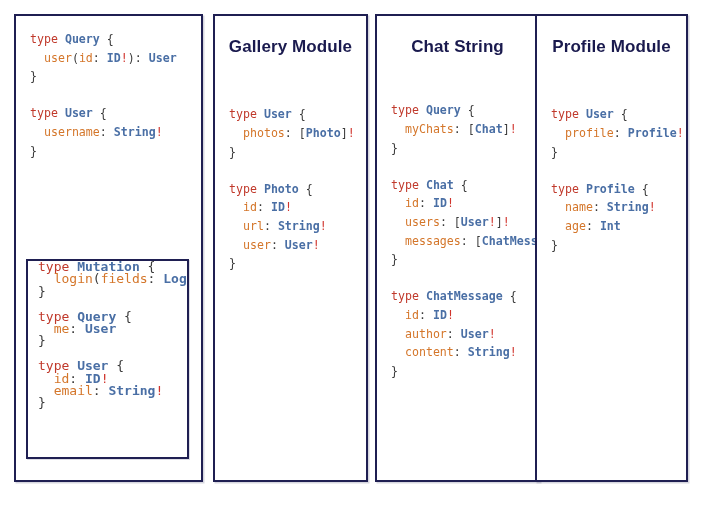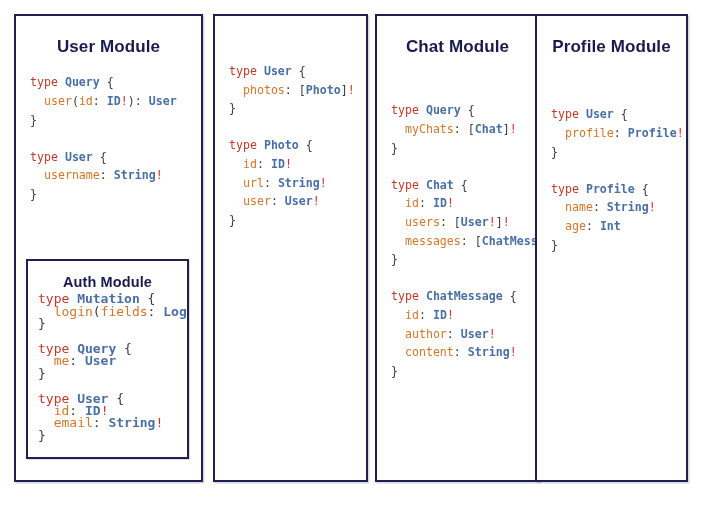--- a/index.html
+++ b/index.html
@@ -73,37 +73,36 @@
   .pad-top-chat{height:42px;}
   .pad-top-profile{height:46px;}
   .pad-top-user{height:14px;}
 </style>
 </head>
 <body>
 
 <div class="canvas">
 
   <div class="card" id="card-user">
-    <div class="card-title">User Module</div>
     <div class="pad-top-user"></div>
     <div class="code"><div><span class="k-kw">type </span><span class="k-type">Query</span><span class="k-punc"> {</span></div><div><span class="k-punc">  </span><span class="k-field">user</span><span class="k-punc">(</span><span class="k-field">id</span><span class="k-punc">: </span><span class="k-type">ID</span><span class="k-bang">!</span><span class="k-punc">): </span><span class="k-type">User</span></div><div><span class="k-punc">}</span></div><div class="spacer"></div><div><span class="k-kw">type </span><span class="k-type">User</span><span class="k-punc"> {</span></div><div><span class="k-punc">  </span><span class="k-field">username</span><span class="k-punc">: </span><span class="k-type">String</span><span class="k-bang">!</span></div><div><span class="k-punc">}</span></div></div>
 
     <div class="card" id="card-auth">
-      <div class="card-title small">Auth Module</div>
       <div class="code tiny"><div><span class="k-kw">type </span><span class="k-type">Mutation</span><span class="k-punc"> {</span></div><div><span class="k-punc">  </span><span class="k-field">login</span><span class="k-punc">(</span><span class="k-field">fields</span><span class="k-punc">: </span><span class="k-type">LoginFields</span><span class="k-punc">): </span><span class="k-type">User</span></div><div><span class="k-punc">}</span></div><div class="spacer tiny"></div><div><span class="k-kw">type </span><span class="k-type">Query</span><span class="k-punc"> {</span></div><div><span class="k-punc">  </span><span class="k-field">me</span><span class="k-punc">: </span><span class="k-type">User</span></div><div><span class="k-punc">}</span></div><div class="spacer tiny"></div><div><span class="k-kw">type </span><span class="k-type">User</span><span class="k-punc"> {</span></div><div><span class="k-punc">  </span><span class="k-field">id</span><span class="k-punc">: </span><span class="k-type">ID</span><span class="k-bang">!</span></div><div><span class="k-punc">  </span><span class="k-field">email</span><span class="k-punc">: </span><span class="k-type">String</span><span class="k-bang">!</span></div><div><span class="k-punc">}</span></div></div>
     </div>
   </div>
 
   <div class="card" id="card-gallery">
+    <div class="card-title">Gallery Module</div>
     <div class="pad-top-gallery"></div>
     <div class="code"><div><span class="k-kw">type </span><span class="k-type">User</span><span class="k-punc"> {</span></div><div><span class="k-punc">  </span><span class="k-field">photos</span><span class="k-punc">: [</span><span class="k-type">Photo</span><span class="k-punc">]</span><span class="k-bang">!</span></div><div><span class="k-punc">}</span></div><div class="spacer"></div><div><span class="k-kw">type </span><span class="k-type">Photo</span><span class="k-punc"> {</span></div><div><span class="k-punc">  </span><span class="k-field">id</span><span class="k-punc">: </span><span class="k-type">ID</span><span class="k-bang">!</span></div><div><span class="k-punc">  </span><span class="k-field">url</span><span class="k-punc">: </span><span class="k-type">String</span><span class="k-bang">!</span></div><div><span class="k-punc">  </span><span class="k-field">user</span><span class="k-punc">: </span><span class="k-type">User</span><span class="k-bang">!</span></div><div><span class="k-punc">}</span></div></div>
   </div>
 
   <div class="card" id="card-chat">
-    <div class="card-title">Chat Module</div>
+    <div class="card-title">Chat String</div>
     <div class="pad-top-chat"></div>
     <div class="code"><div><span class="k-kw">type </span><span class="k-type">Query</span><span class="k-punc"> {</span></div><div><span class="k-punc">  </span><span class="k-field">myChats</span><span class="k-punc">: [</span><span class="k-type">Chat</span><span class="k-punc">]</span><span class="k-bang">!</span></div><div><span class="k-punc">}</span></div><div class="spacer"></div><div><span class="k-kw">type </span><span class="k-type">Chat</span><span class="k-punc"> {</span></div><div><span class="k-punc">  </span><span class="k-field">id</span><span class="k-punc">: </span><span class="k-type">ID</span><span class="k-bang">!</span></div><div><span class="k-punc">  </span><span class="k-field">users</span><span class="k-punc">: [</span><span class="k-type">User</span><span class="k-bang">!</span><span class="k-punc">]</span><span class="k-bang">!</span></div><div><span class="k-punc">  </span><span class="k-field">messages</span><span class="k-punc">: [</span><span class="k-type">ChatMessage</span></div><div><span class="k-punc">}</span></div><div class="spacer"></div><div><span class="k-kw">type </span><span class="k-type">ChatMessage</span><span class="k-punc"> {</span></div><div><span class="k-punc">  </span><span class="k-field">id</span><span class="k-punc">: </span><span class="k-type">ID</span><span class="k-bang">!</span></div><div><span class="k-punc">  </span><span class="k-field">author</span><span class="k-punc">: </span><span class="k-type">User</span><span class="k-bang">!</span></div><div><span class="k-punc">  </span><span class="k-field">content</span><span class="k-punc">: </span><span class="k-type">String</span><span class="k-bang">!</span></div><div><span class="k-punc">}</span></div></div>
   </div>
 
   <div class="card" id="card-profile">
     <div class="card-title">Profile Module</div>
     <div class="pad-top-profile"></div>
     <div class="code"><div><span class="k-kw">type </span><span class="k-type">User</span><span class="k-punc"> {</span></div><div><span class="k-punc">  </span><span class="k-field">profile</span><span class="k-punc">: </span><span class="k-type">Profile</span><span class="k-bang">!</span></div><div><span class="k-punc">}</span></div><div class="spacer"></div><div><span class="k-kw">type </span><span class="k-type">Profile</span><span class="k-punc"> {</span></div><div><span class="k-punc">  </span><span class="k-field">name</span><span class="k-punc">: </span><span class="k-type">String</span><span class="k-bang">!</span></div><div><span class="k-punc">  </span><span class="k-field">age</span><span class="k-punc">: </span><span class="k-type">Int</span></div><div><span class="k-punc">}</span></div></div>
   </div>
 

